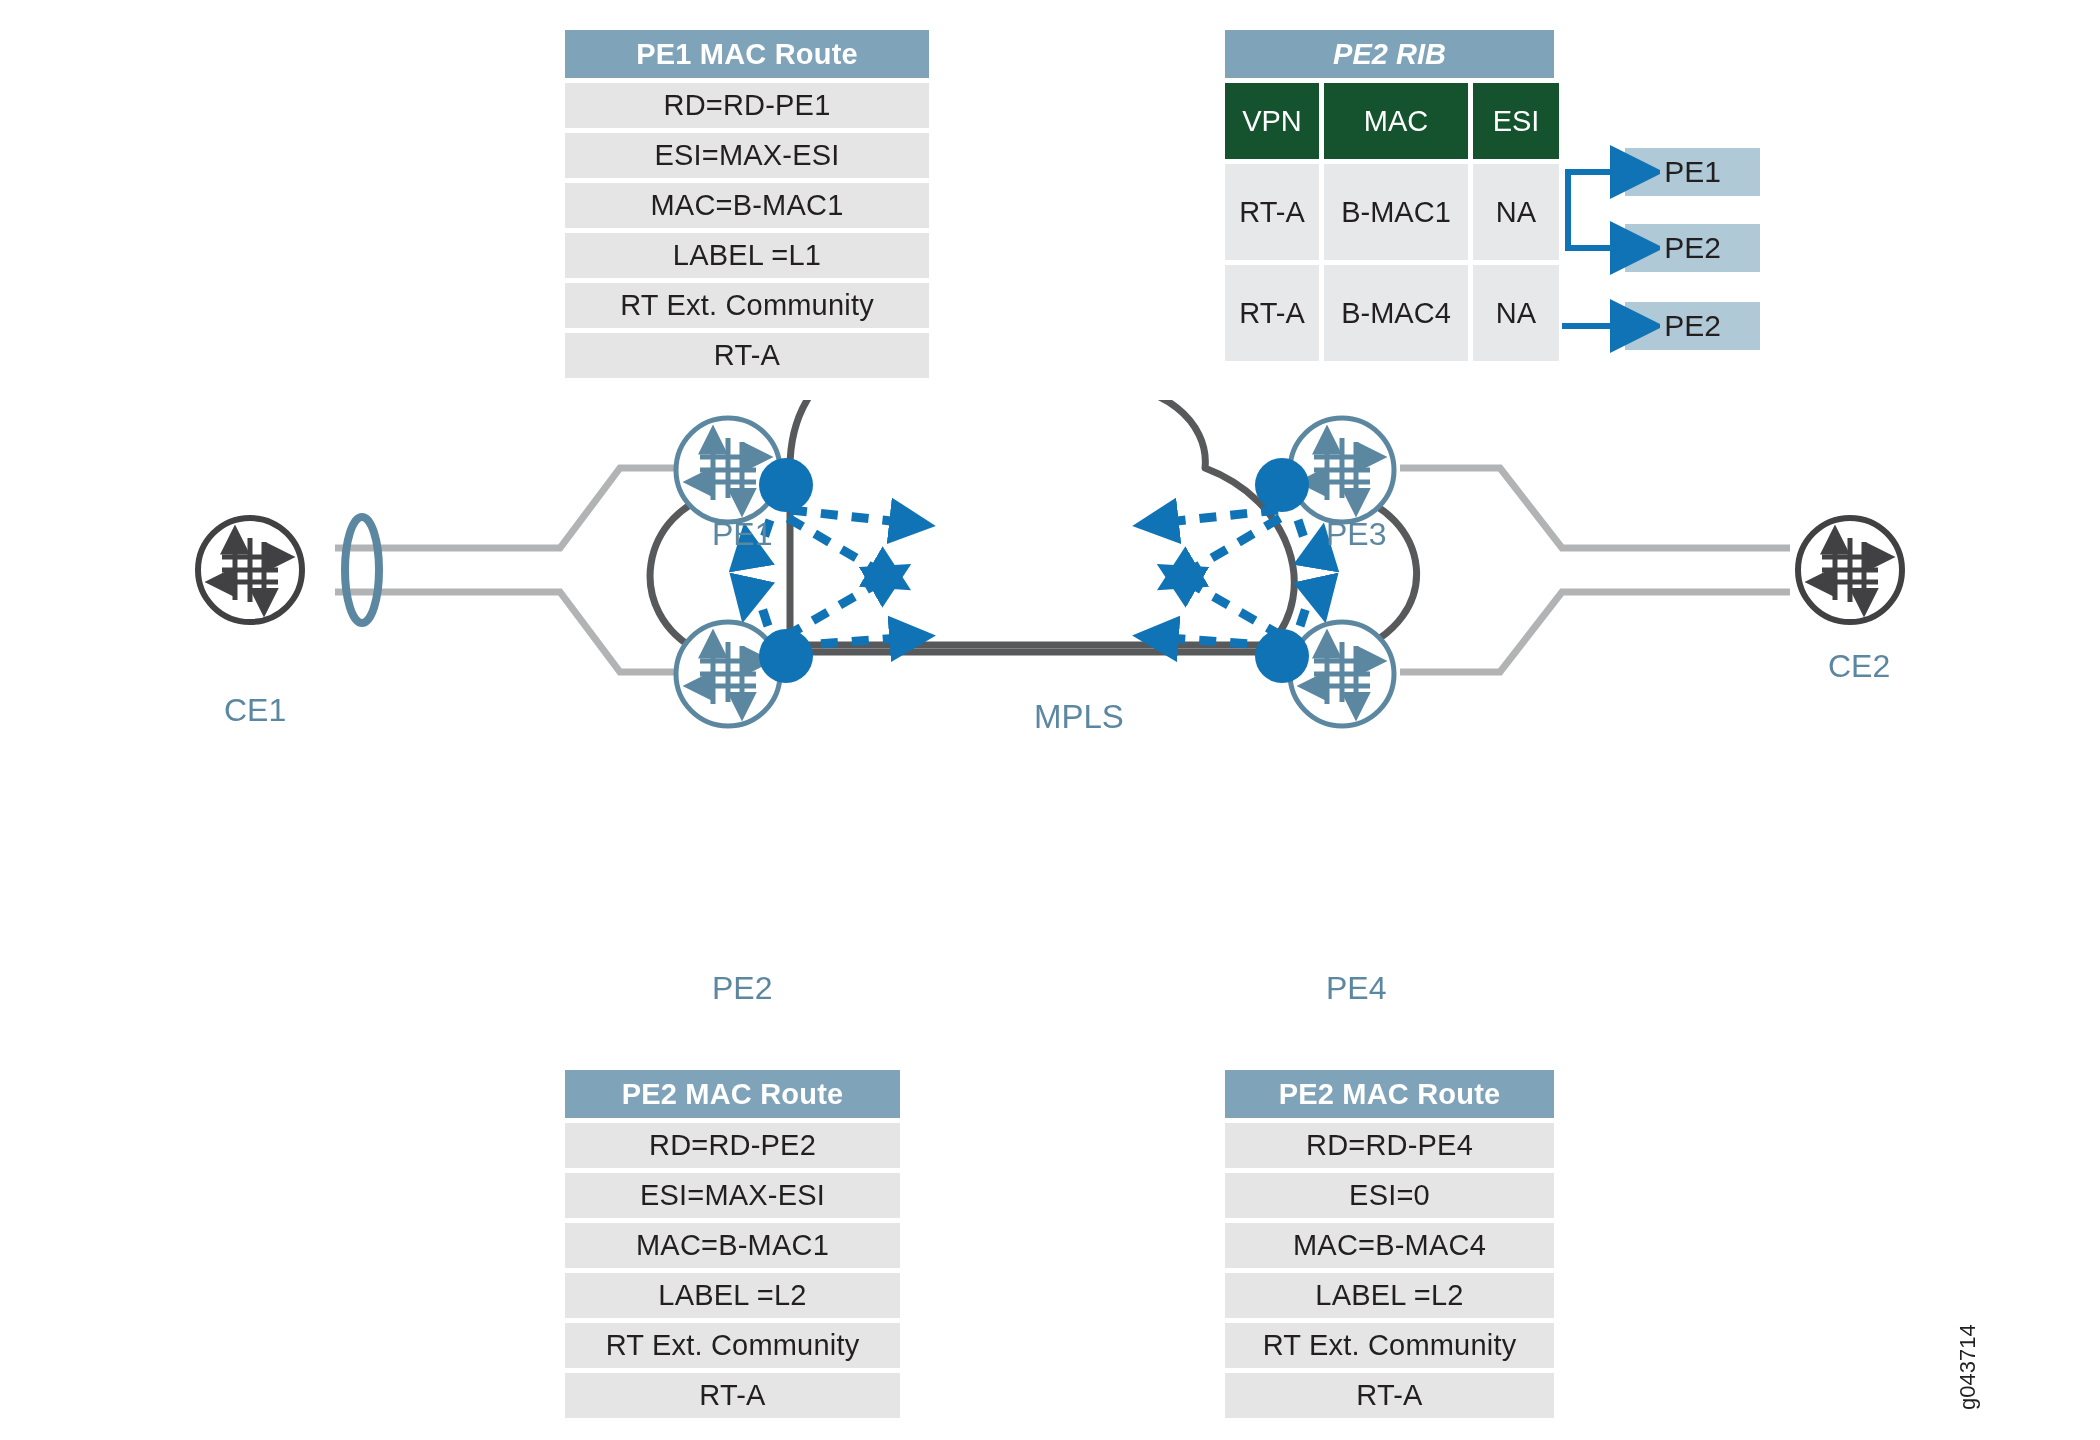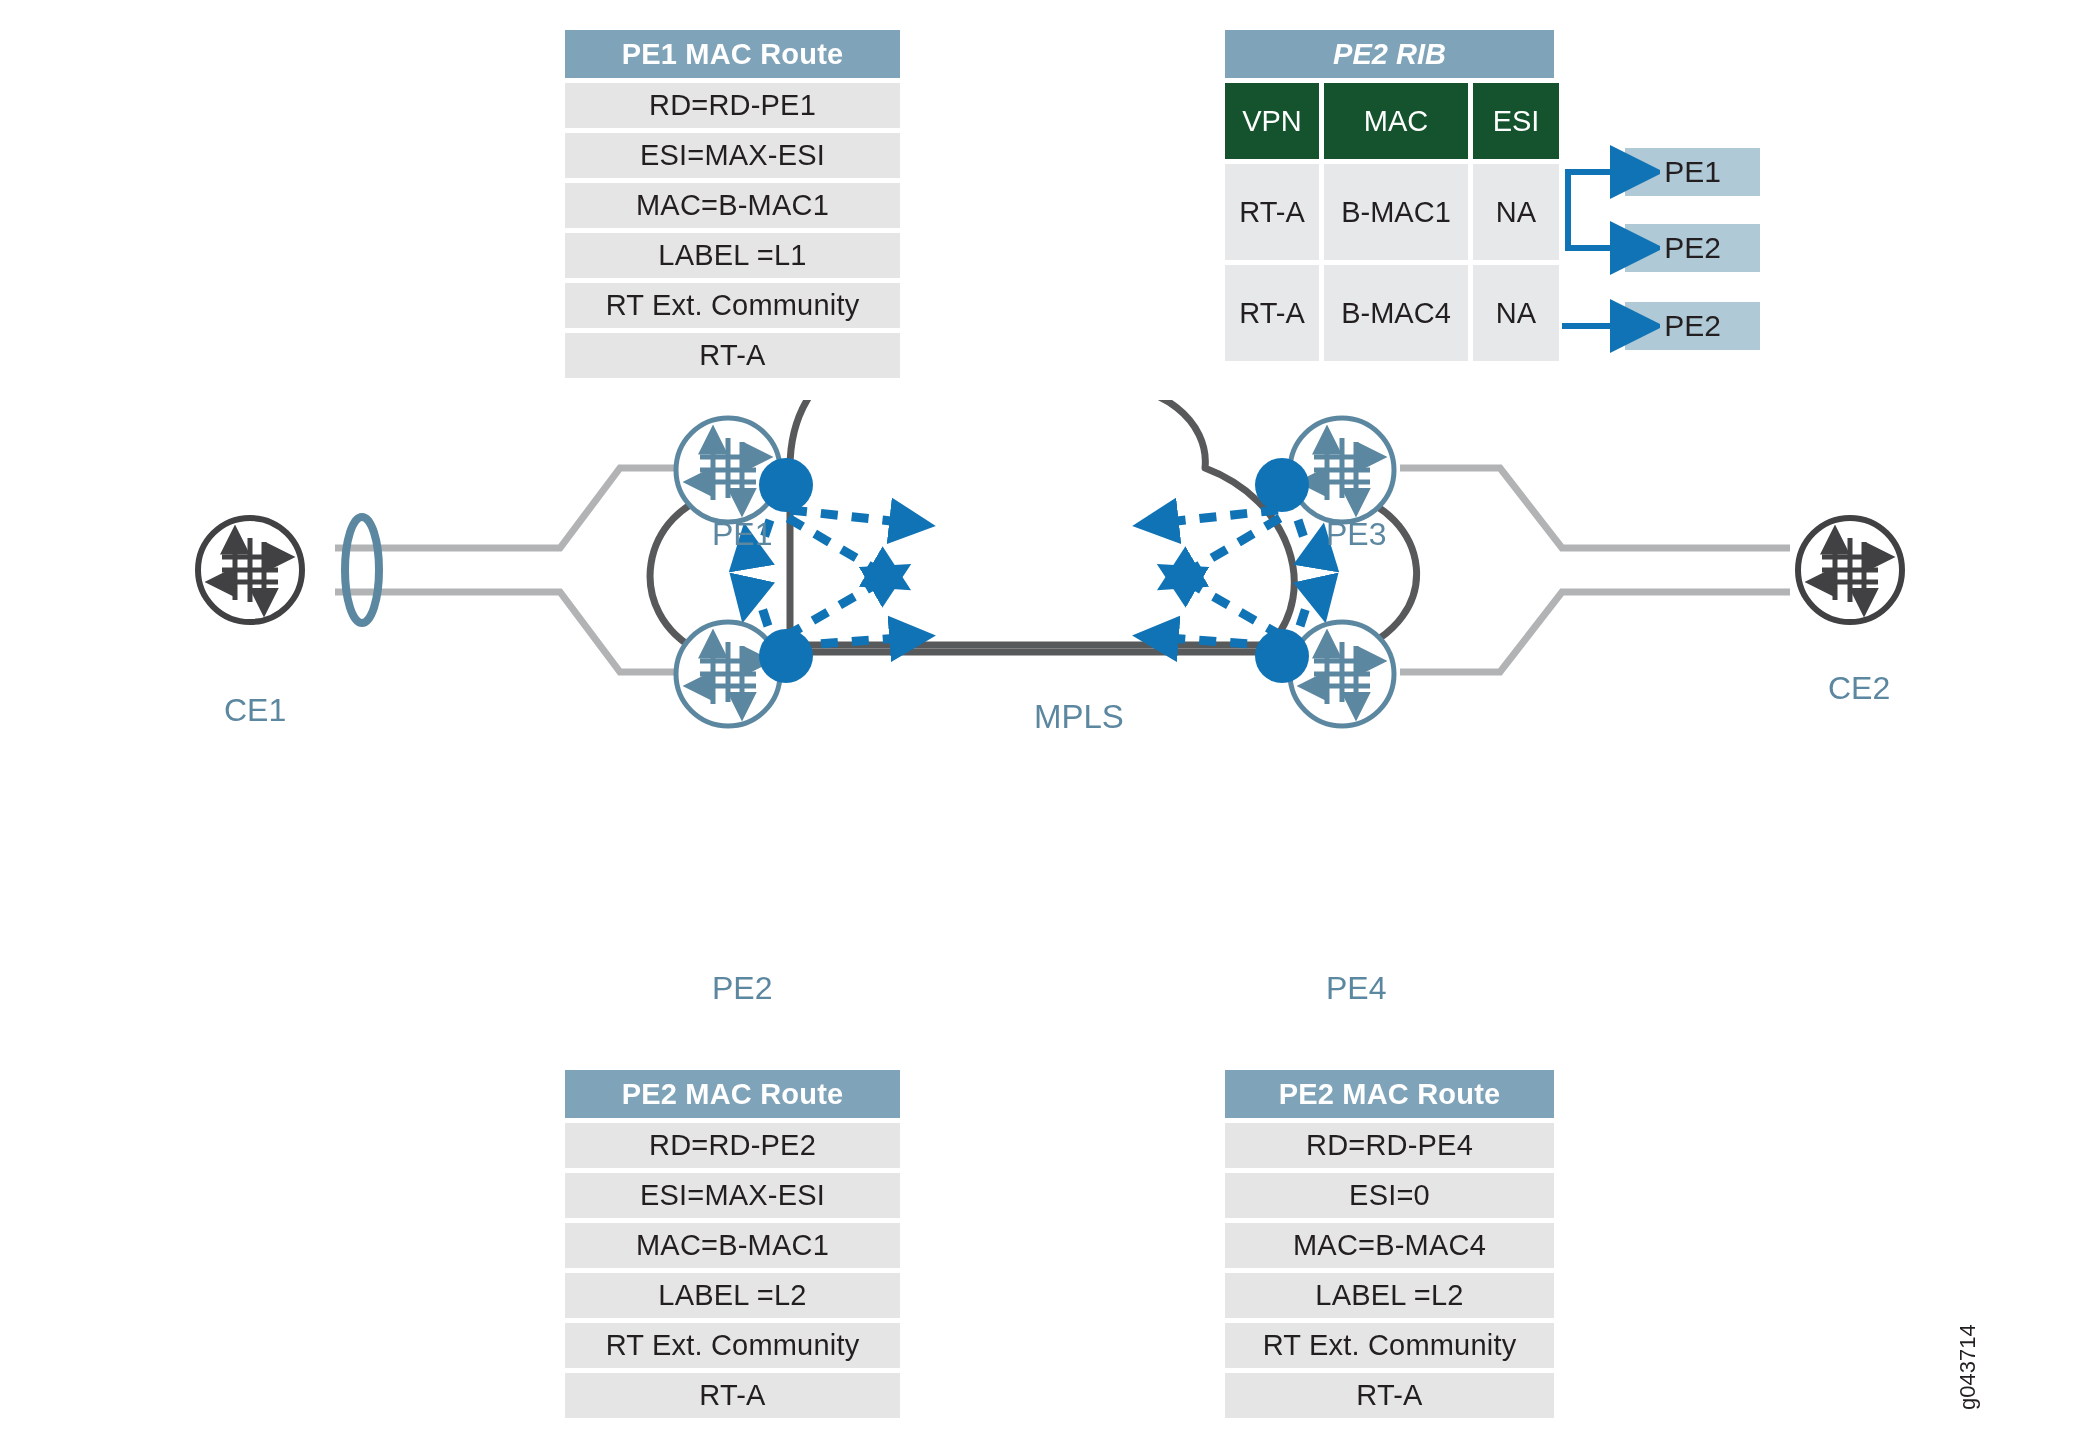--- a/index.html
+++ b/index.html
@@ -122,21 +122,21 @@
     transform-origin: left top;
     white-space: nowrap;
   }
   svg { display:block; }
 </style>
 </head>
 <body>
 
 <div id="stage">
 
-  <div class="tbl" id="tbl-pe1" style="left:565px; top:30px; width:335px;">
+  <div class="tbl" id="tbl-pe1" style="left:565px; top:30px; width:364px;">
     <div class="tbl-head">PE1 MAC Route</div>
     <div class="tbl-row">RD=RD-PE1</div>
     <div class="tbl-row">ESI=MAX-ESI</div>
     <div class="tbl-row">MAC=B-MAC1</div>
     <div class="tbl-row">LABEL =L1</div>
     <div class="tbl-row">RT Ext. Community</div>
     <div class="tbl-row">RT-A</div>
   </div>
 
   <div class="rib" id="rib" style="left:1225px; top:30px; width:329px;">
@@ -296,21 +296,21 @@
       <path d="M1878,182 L1822,182" stroke="#414042" stroke-width="5" marker-end="url(#rtArrowCE)" fill="none"></path>
       <path d="M1864,142 L1864,200" stroke="#414042" stroke-width="5" marker-end="url(#rtArrowCE)" fill="none"></path>
     </g>
   </svg>
 
   <div class="nodelabel" style="left:712px; top:516px;">PE1</div>
   <div class="nodelabel" style="left:712px; top:970px;">PE2</div>
   <div class="nodelabel" style="left:1326px; top:516px;">PE3</div>
   <div class="nodelabel" style="left:1326px; top:970px;">PE4</div>
   <div class="nodelabel" style="left:224px; top:692px;">CE1</div>
-  <div class="nodelabel" style="left:1828px; top:670px;">CE2</div>
+  <div class="nodelabel" style="left:1828px; top:648px;">CE2</div>
 
   <div class="cloudlabel" style="left:1022px; top:698px;">MPLS</div>
 
   <div class="tbl" id="tbl-pe2" style="left:565px; top:1070px; width:335px;">
     <div class="tbl-head">PE2 MAC Route</div>
     <div class="tbl-row">RD=RD-PE2</div>
     <div class="tbl-row">ESI=MAX-ESI</div>
     <div class="tbl-row">MAC=B-MAC1</div>
     <div class="tbl-row">LABEL =L2</div>
     <div class="tbl-row">RT Ext. Community</div>

